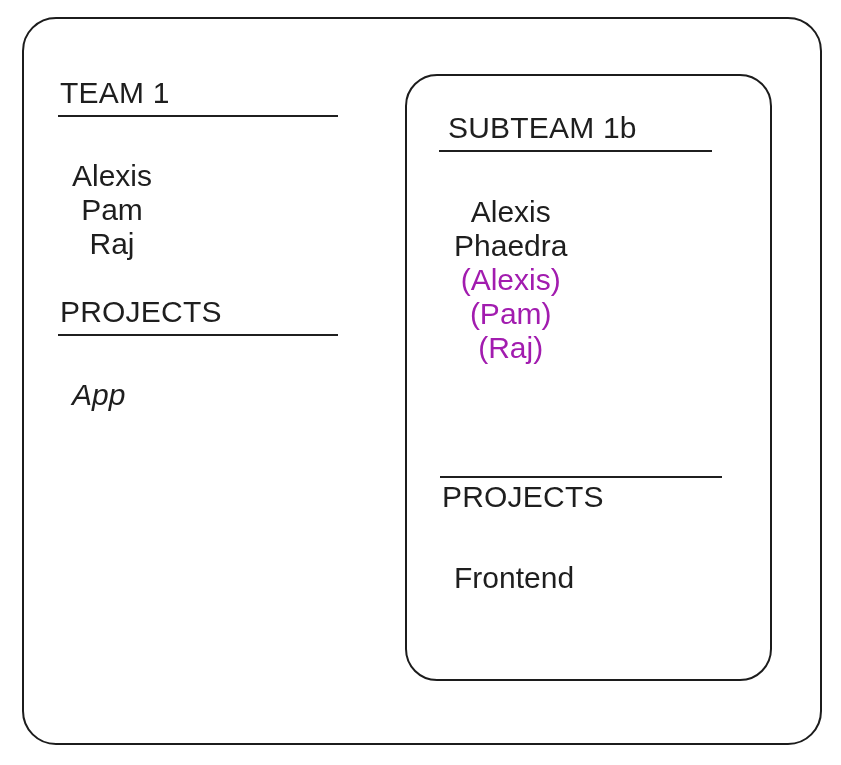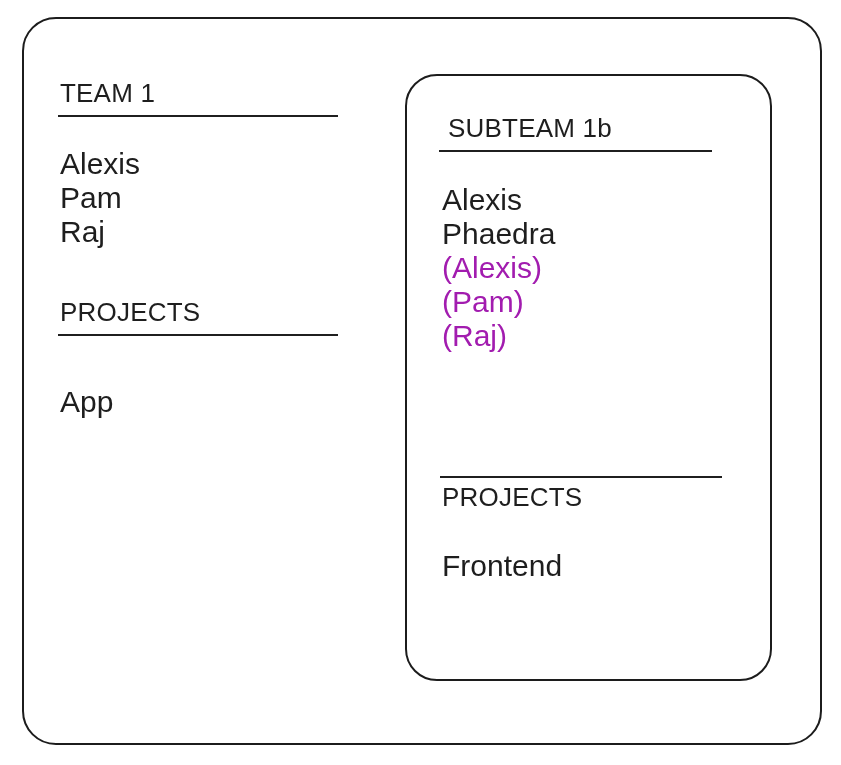--- a/index.html
+++ b/index.html
@@ -40,58 +40,59 @@
     height: 607px;
     box-sizing: border-box;
     border: 2px solid #1c1c1c;
     border-radius: 32px;
     background: transparent;
   }
 
   
   .section-heading {
     position: absolute;
-    font-size: 26px;
+    font-size: 30px;
     line-height: 34px;
     color: #1e1e1e;
     letter-spacing: 0.2px;
     white-space: nowrap;
   }
 
   
   .rule {
     position: absolute;
     height: 0;
     border-top: 2px solid #1f1f1f;
   }
 
   
   .item-list {
     position: absolute;
-    margin: 0;
+    margin: 12px;
     padding: 0;
     list-style: none;
+    text-align: center;
   }
   .item-list li {
     font-size: 30px;
     line-height: 34px;
     color: #1e1e1e;
     white-space: nowrap;
   }
   .item-list li.inherited {
     color: #a21caf;
   }
 
   
   #team-title       { left: 60px;  top: 76px;  }
   #team-title-rule  { left: 58px;  top: 115px; width: 280px; }
   #team-members     { left: 60px;  top: 147px; }
   #team-projects-title      { left: 60px;  top: 295px; }
   #team-projects-title-rule { left: 58px;  top: 334px; width: 280px; }
-  #team-projects    { left: 60px;  top: 385px; }
+  #team-projects    { left: 60px;  top: 366px; font-style: italic; }
 
   
   #subteam-title       { left: 442px; top: 111px; margin-left: 6px; }
   #subteam-title-rule  { left: 439px; top: 150px; width: 273px; }
   #subteam-members     { left: 442px; top: 183px; }
   #subteam-projects-title-rule { left: 440px; top: 476px; width: 282px; }
   #subteam-projects-title      { left: 442px; top: 480px; }
   #subteam-projects    { left: 442px; top: 549px; }
 </style>
 </head>

